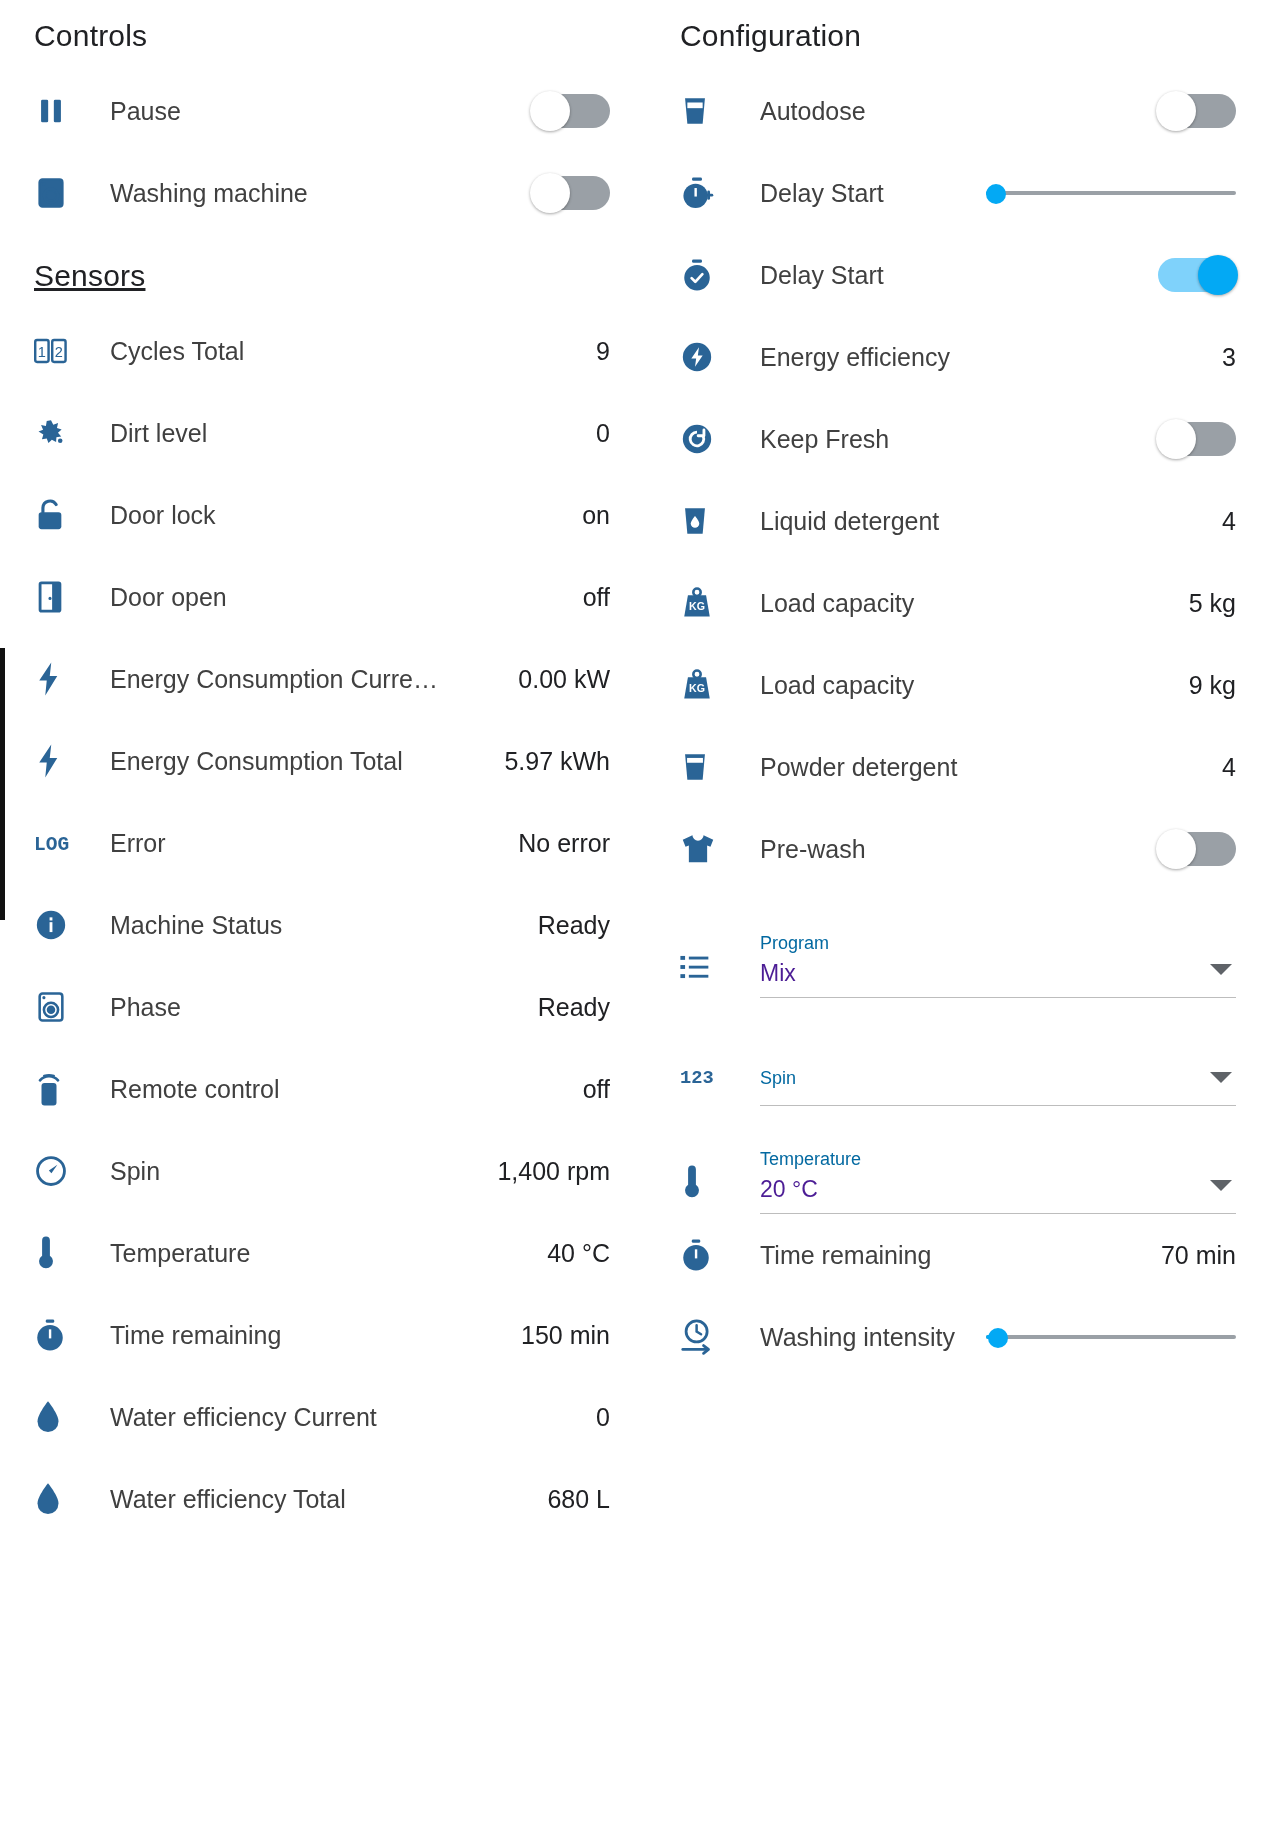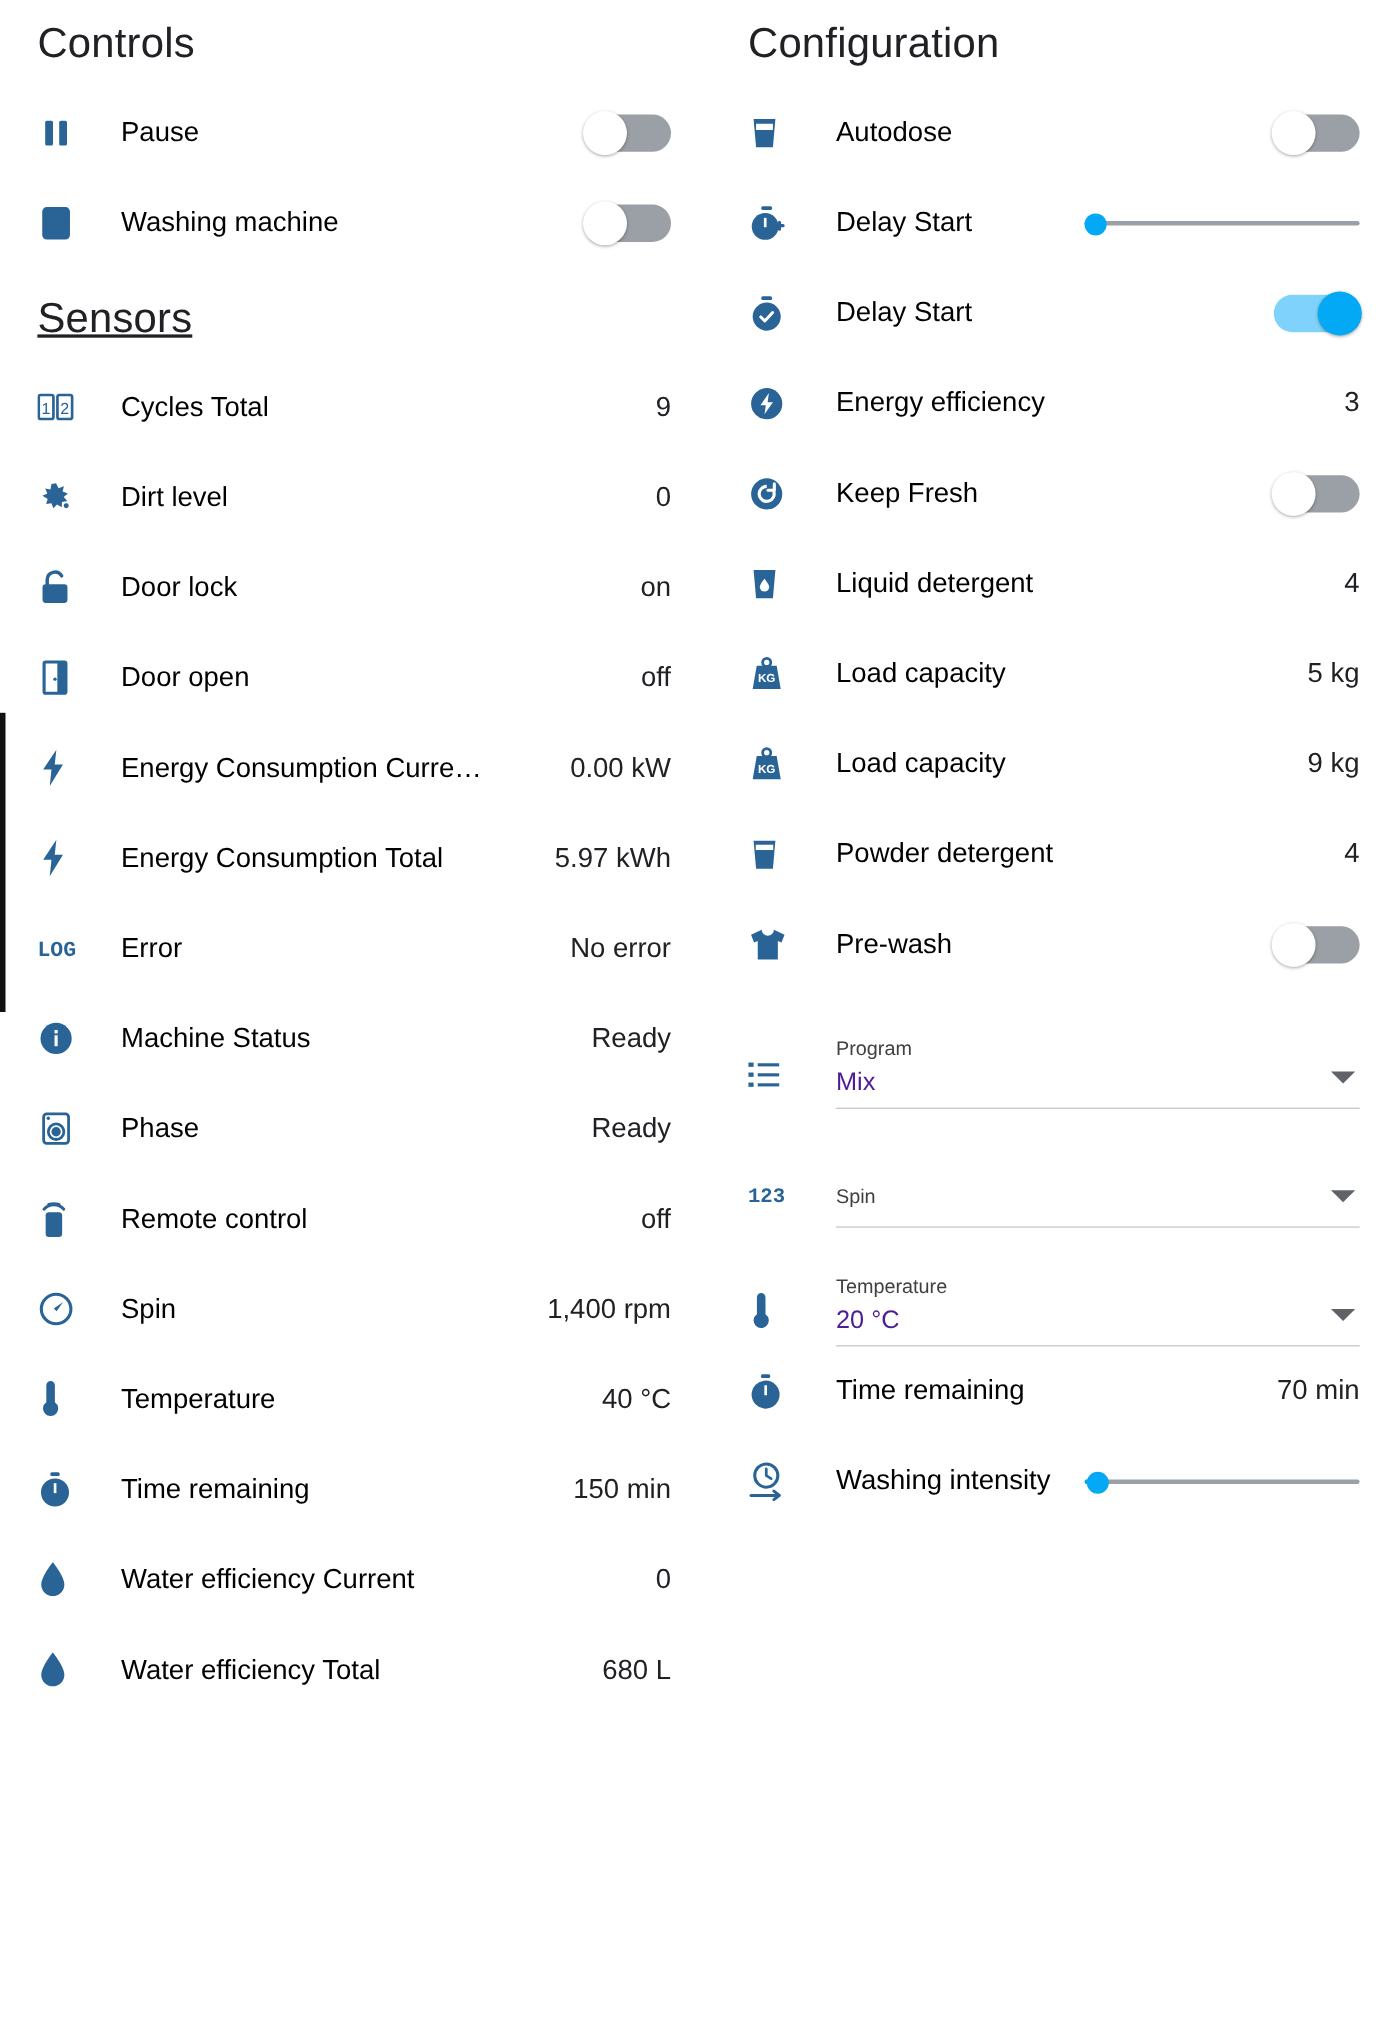--- a/index.html
+++ b/index.html
@@ -21,21 +21,21 @@
     width: 1270px;
     padding: 0;
   }
   .column {
     position: relative;
   }
   .col-left { width: 640px; padding-left: 34px; padding-right: 30px; }
   .col-right { width: 630px; padding-left: 40px; padding-right: 34px; }
 
   .section-title {
-    font-size: 38px;
+    font-size: 30px;
     font-weight: 400;
     color: #202124;
     letter-spacing: 0.2px;
     margin: 18px 0 16px 0;
     line-height: 1.2;
   }
   .col-right .section-title { margin-left: 0; }
 
   .row {
     display: flex;
@@ -48,21 +48,21 @@
     min-width: 76px;
     display: flex;
     align-items: center;
     justify-content: flex-start;
     color: #2a6496;
   }
   .col-right .icon-cell { width: 80px; min-width: 80px; }
   .label {
     flex: 1 1 auto;
     font-size: 25px;
-    color: #000000;
+    color: #404040;
     white-space: nowrap;
     overflow: hidden;
     text-overflow: ellipsis;
     padding-right: 14px;
   }
   .value {
     font-size: 25px;
     color: #202124;
     text-align: right;
     white-space: nowrap;
@@ -135,21 +135,21 @@
     flex: 1 1 auto;
     border-bottom: 1px solid #bdbdbd;
     padding-bottom: 10px;
     position: relative;
     display: flex;
     align-items: flex-end;
   }
   .dropdown-texts { flex: 1 1 auto; }
   .dropdown-caption {
     font-size: 18px;
-    color: #404040;
+    color: #0369a1;
     margin-bottom: 6px;
   }
   .dropdown-value {
     font-size: 23px;
     color: #4c1d95;
   }
   .caret {
     width: 0; height: 0;
     border-left: 11px solid transparent;
     border-right: 11px solid transparent;

